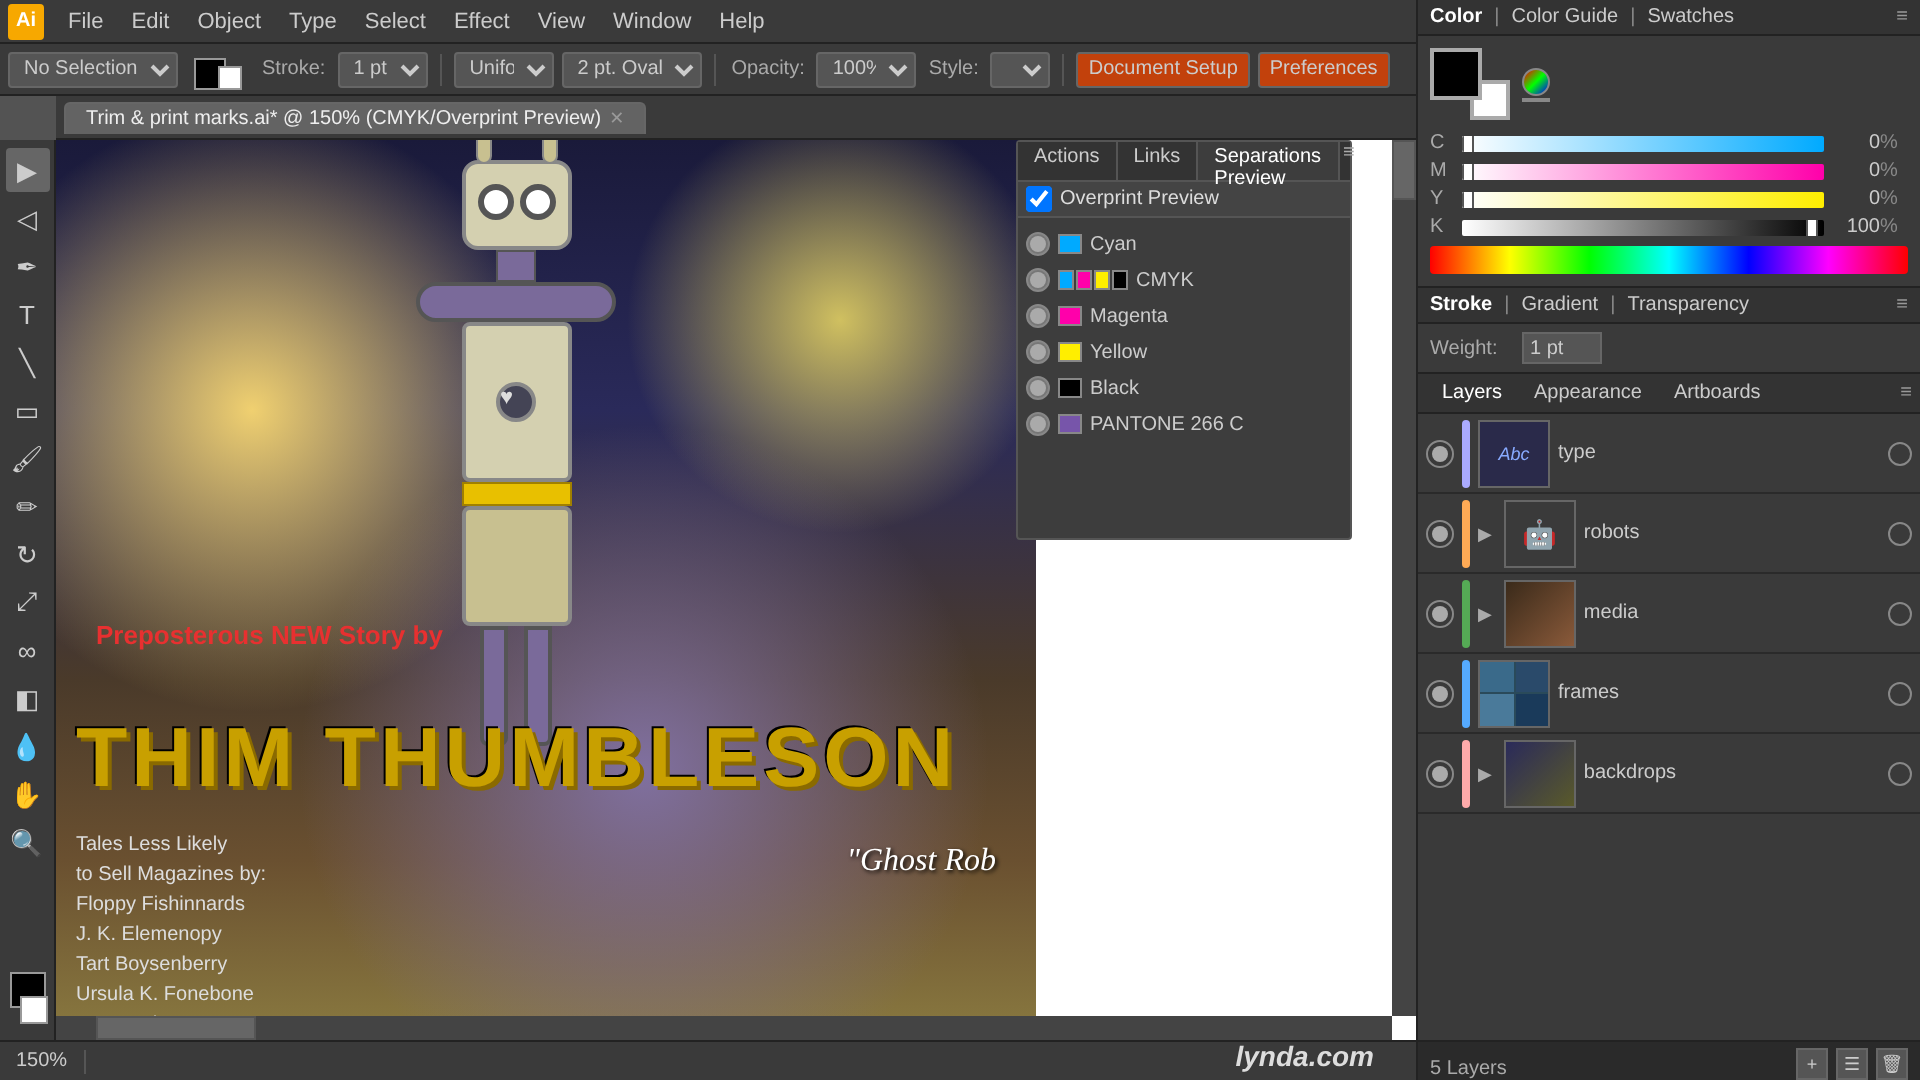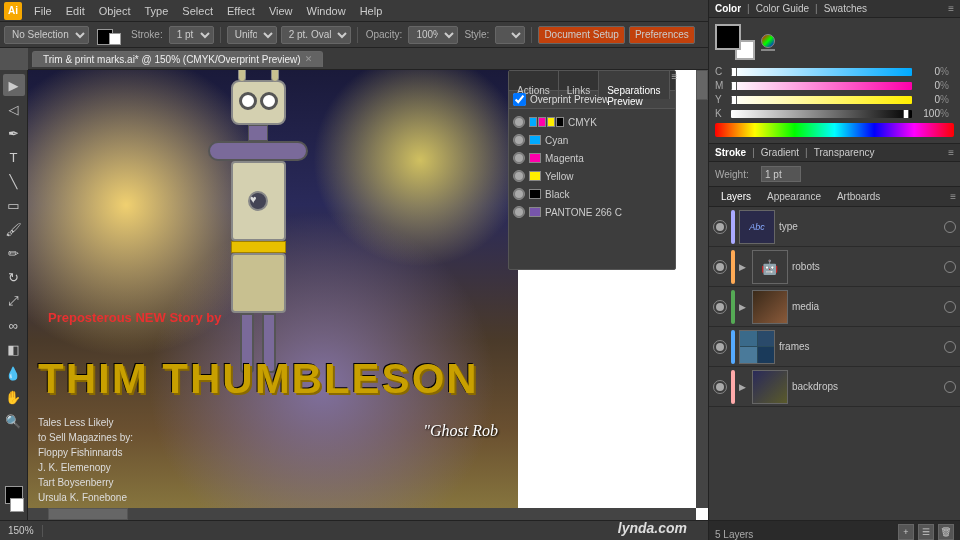--- a/index.html
+++ b/index.html
@@ -92,21 +92,21 @@
     .v-scroll-thumb { width: 12px; height: 30px; background: #666; border: 1px solid #555; }
     .h-scroll { position: absolute; bottom: 0; left: 0; right: 12px; height: 12px; background: #444; }
     .h-scroll-thumb { height: 12px; width: 80px; background: #666; border: 1px solid #555; margin-left: 20px; }
 
     
     #sep-panel {
       position: absolute; top: 70px; left: 508px; width: 168px; height: 200px;
       background: #3d3d3d; border: 1px solid #555; border-radius: 2px;
     }
     .sep-tabs { display: flex; background: #333; border-bottom: 1px solid #555; height: 20px; }
-    .sep-tab { padding: 14px 8px; font-size: 10px; color: #ccc; cursor: pointer; border-right: 1px solid #555; }
+    .sep-tab { padding: 2px 8px; font-size: 10px; color: #ccc; cursor: pointer; border-right: 1px solid #555; }
     .sep-tab.active { background: #3d3d3d; color: #fff; }
     .sep-content { padding: 4px; }
     .sep-row { display: flex; align-items: center; gap: 4px; height: 18px; font-size: 10px; }
     .sep-eye { width: 12px; height: 12px; border-radius: 50%; border: 1px solid #888; background: #777; display: flex; align-items: center; justify-content: center; font-size: 8px; cursor: pointer; }
     .sep-label { flex: 1; color: #ccc; }
     .sep-header { display: flex; align-items: center; gap: 4px; padding: 2px 4px; background: #444; border-bottom: 1px solid #555; font-size: 10px; }
 
     
     #right-panel {
       position: absolute; top: 0; right: 0; width: 252px; bottom: 0;
@@ -330,35 +330,35 @@
   <div class="sep-header">
     <input type="checkbox" checked="" style="">
     <span>Overprint Preview</span>
   </div>
   <div class="sep-content">
 
     <div class="sep-row">
       <div class="sep-eye">
           <div class="eye-dot"></div>
         </div>
+      <div style="width:12px;height:10px;background:#00aaff;border:1px solid #888;"></div>
+      <span class="sep-label">Cyan</span>
+    </div>
+
+    <div class="sep-row">
+      <div class="sep-eye">
+          <div class="eye-dot"></div>
+        </div>
       <div style="display:flex;gap:1px;">
         <div style="width:8px;height:10px;background:#00aaff;border:1px solid #888;"></div>
         <div style="width:8px;height:10px;background:#ff00aa;border:1px solid #888;"></div>
         <div style="width:8px;height:10px;background:#ffee00;border:1px solid #888;"></div>
         <div style="width:8px;height:10px;background:#000;border:1px solid #888;"></div>
       </div>
       <span class="sep-label">CMYK</span>
-    </div>
-
-    <div class="sep-row">
-      <div class="sep-eye">
-          <div class="eye-dot"></div>
-        </div>
-      <div style="width:12px;height:10px;background:#00aaff;border:1px solid #888;"></div>
-      <span class="sep-label">Cyan</span>
     </div>
 
     <div class="sep-row">
       <div class="sep-eye">
           <div class="eye-dot"></div>
         </div>
       <div style="width:12px;height:10px;background:#ff00aa;border:1px solid #888;"></div>
       <span class="sep-label">Magenta</span>
     </div>
 

